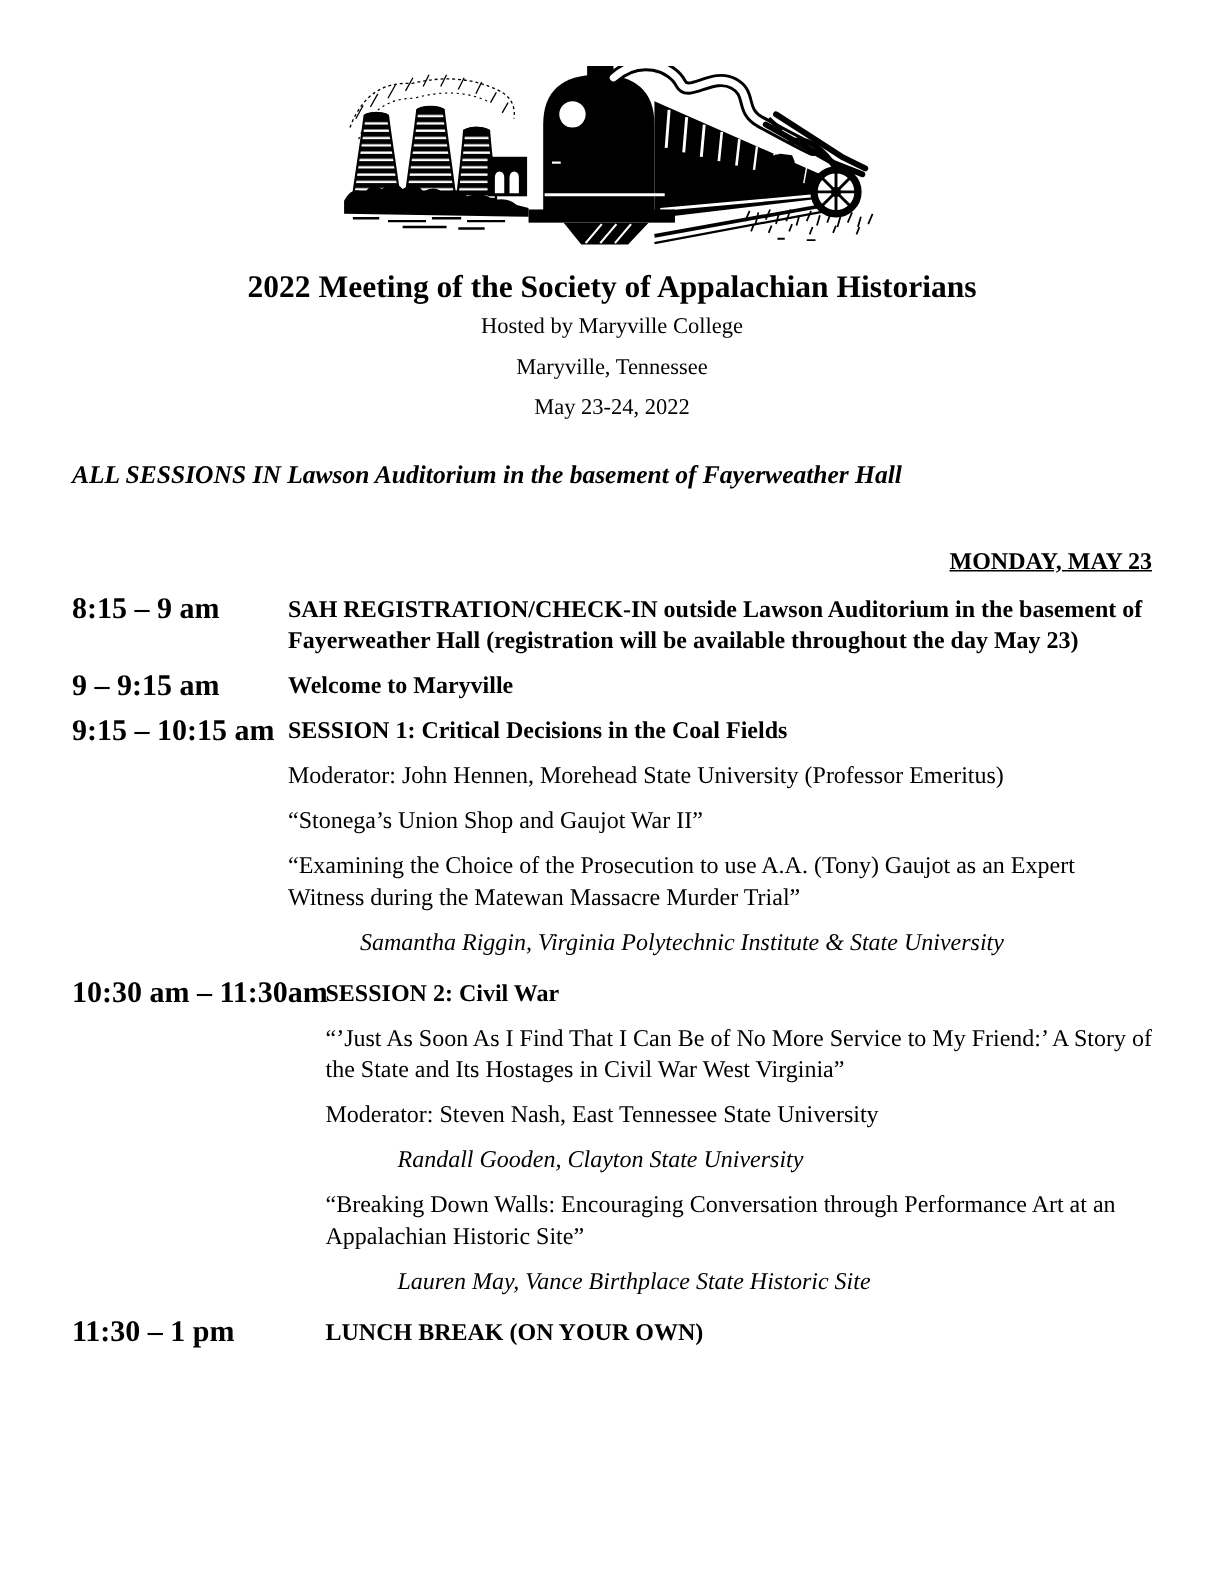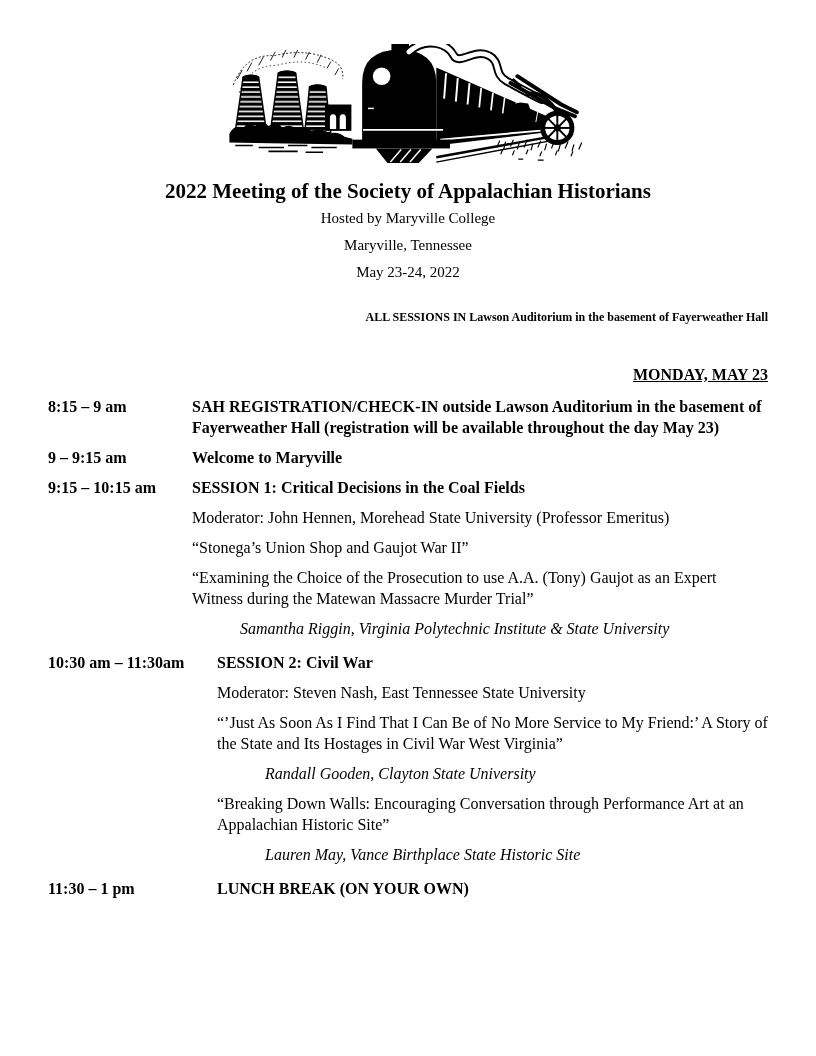--- a/index.html
+++ b/index.html
@@ -11,34 +11,35 @@
   .page { width:816px; height:792px; padding:44px 48px 0 48px; background:#fff;border-radius:32px; }
 
   .illustration { text-align:center; height:122px; }
   .illustration svg { height:122px; }
 
   .doc-header { text-align:center; margin-top:12px; }
   .doc-title { font-size:21px; line-height:27px; font-weight:bold; }
   .doc-sub   { font-size:15px; line-height:27px; font-weight:normal; }
 
   .venue-note {
-    text-align:right; font-weight:bold; font-size:12px; line-height:22px;
+    text-align:left; font-weight:bold; font-size:17px; line-height:22px;
     margin-top:20px;
+    font-style:italic;
   }
 
   .day-header {
     text-align:right; font-weight:bold; font-size:16px; line-height:21px;
     margin-top:36px; text-decoration:underline;
   }
 
   .schedule { margin-top:11px; }
   .sched-row { display:flex; align-items:flex-start; margin-bottom:9px; }
   .sched-row.gap-before { margin-top:13px;gap:25px; }
   .time-col {
-    flex:0 0 144px; width:144px; font-weight:bold; font-size:16px;
+    flex:0 0 144px; width:144px; font-weight:bold; font-size:20px;
     line-height:21px; white-space:nowrap;
   }
   .content-col { flex:1 1 auto; max-width:576px; }
   .content-col p { font-size:16px; line-height:21px; margin-bottom:9px; }
   .content-col p:last-child { margin-bottom:0; }
   p.event-bold { font-weight:bold; }
   p.plain { font-weight:normal; }
   p.speaker-italic { font-style:italic; padding-left:48px; }
 </style>
 </head>
@@ -159,22 +160,22 @@
         <p class="plain">“Stonega’s Union Shop and Gaujot War II”</p>
         <p class="plain">“Examining the Choice of the Prosecution to use A.A. (Tony) Gaujot as an Expert Witness during the Matewan Massacre Murder Trial”</p>
         <p class="speaker-italic">Samantha Riggin, Virginia Polytechnic Institute &amp; State University</p>
       </div>
     </div>
 
     <div class="sched-row gap-before">
       <div class="time-col">10:30 am – 11:30am</div>
       <div class="content-col">
         <p class="event-bold">SESSION 2: Civil War</p>
+        <p class="plain">“’Just As Soon As I Find That I Can Be of No More Service to My Friend:’ A Story of the State and Its Hostages in Civil War West Virginia”</p>
         <p class="plain">Moderator: Steven Nash, East Tennessee State University</p>
-        <p class="plain">“’Just As Soon As I Find That I Can Be of No More Service to My Friend:’ A Story of the State and Its Hostages in Civil War West Virginia”</p>
         <p class="speaker-italic">Randall Gooden, Clayton State University</p>
         <p class="plain">“Breaking Down Walls: Encouraging Conversation through Performance Art at an Appalachian Historic Site”</p>
         <p class="speaker-italic">Lauren May, Vance Birthplace State Historic Site</p>
       </div>
     </div>
 
     <div class="sched-row gap-before">
       <div class="time-col">11:30 – 1 pm</div>
       <div class="content-col">
         <p class="event-bold">LUNCH BREAK (ON YOUR OWN)</p>

